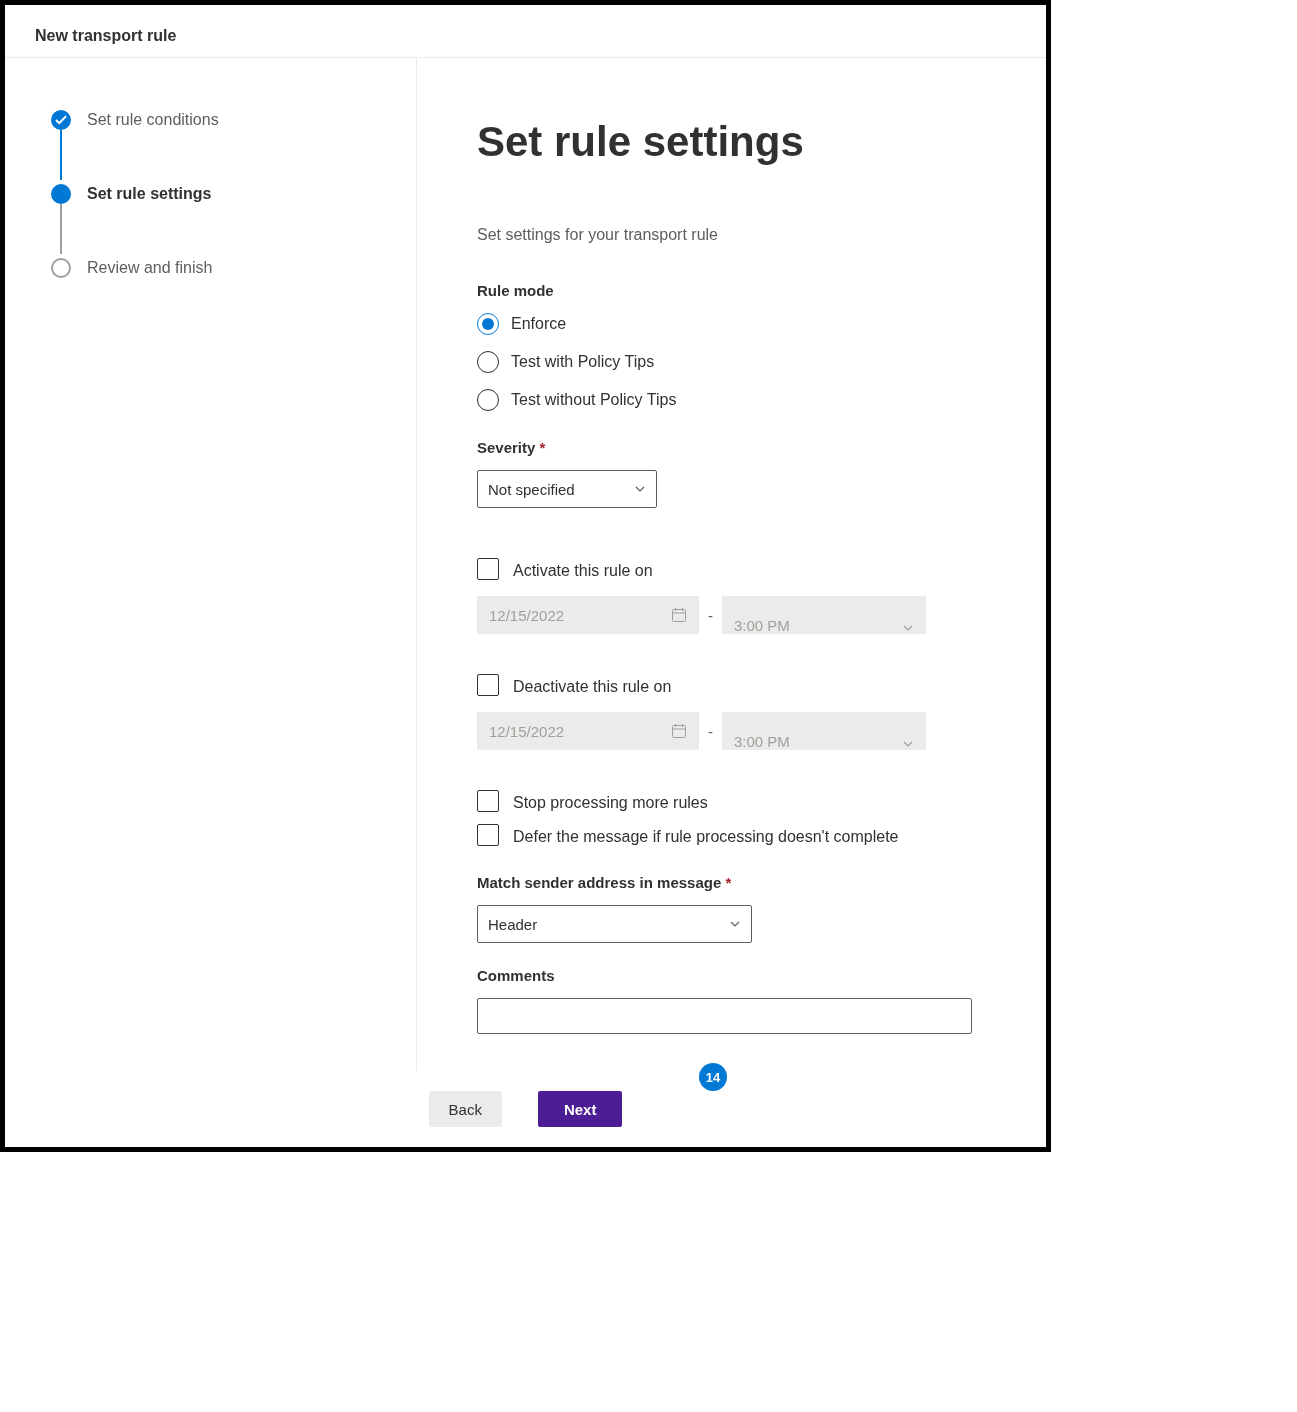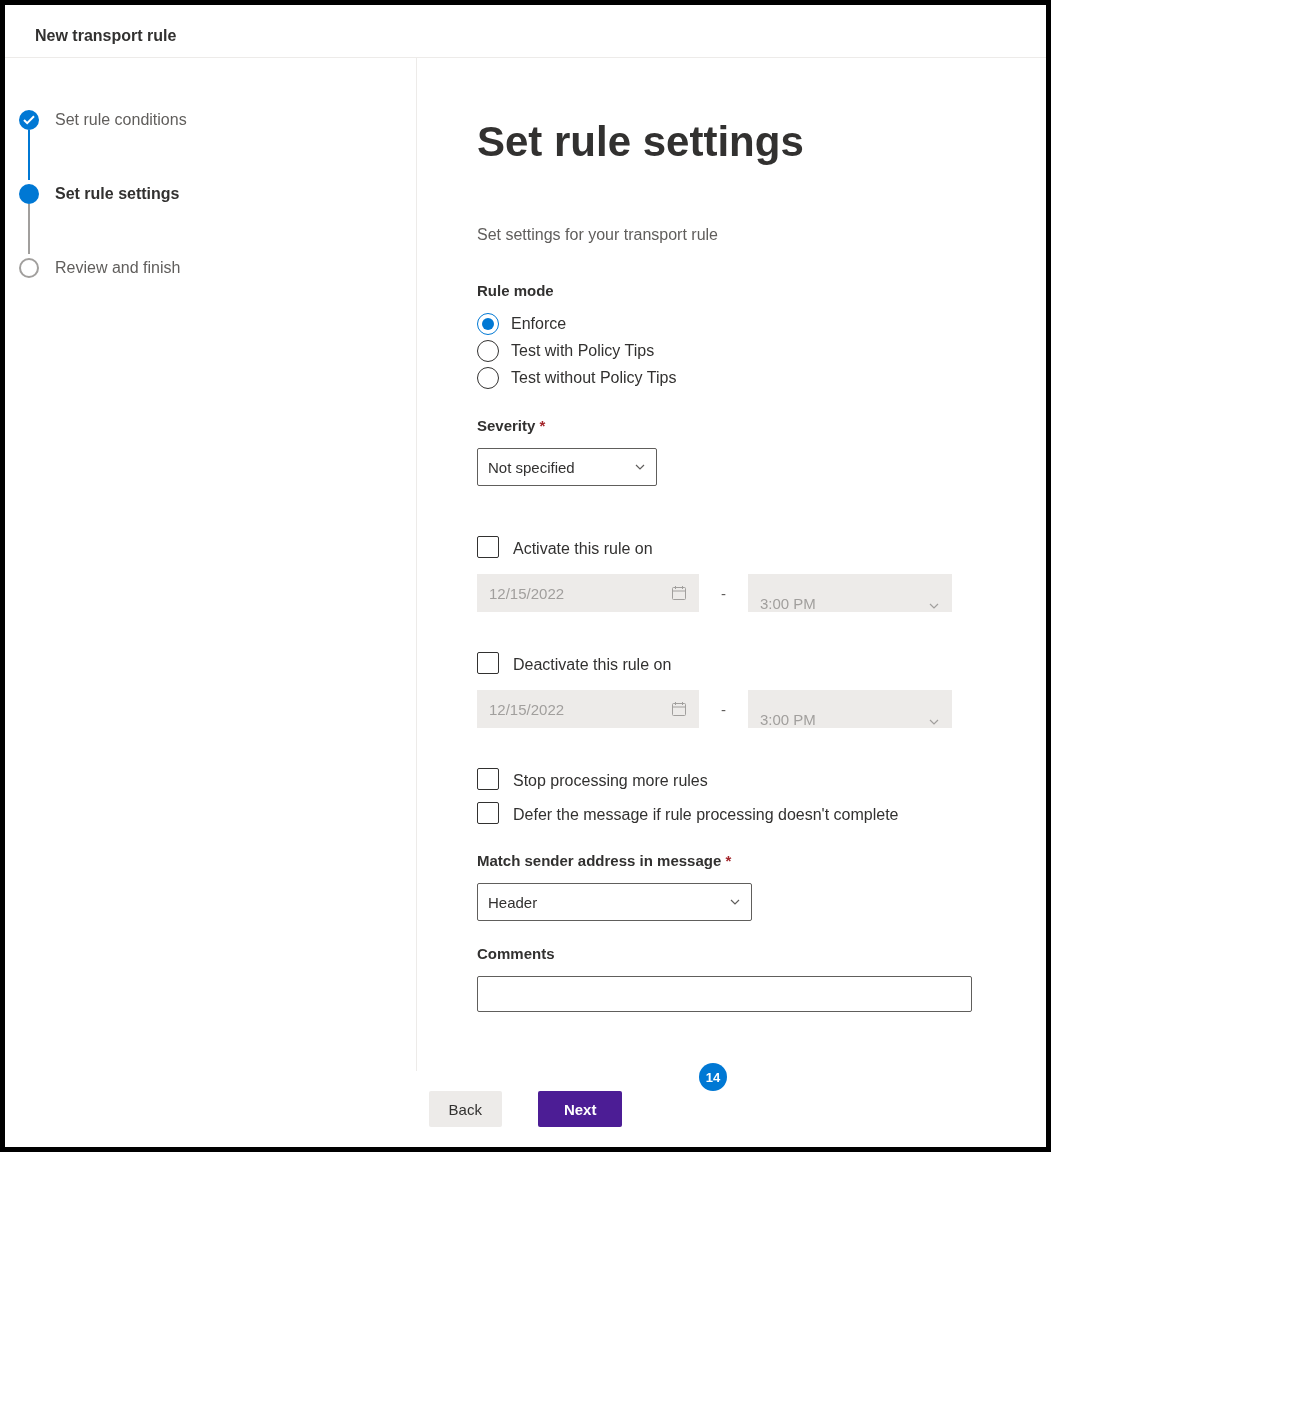--- a/index.html
+++ b/index.html
@@ -15,21 +15,21 @@
 
   .body {
     display: flex;
     height: calc(100% - 47px - 76px);
   }
 
   
   .wizard {
     width: 412px;
     border-right: 1px solid #edebe9;
-    padding: 50px 0 0 14px;
+    padding: 50px 0 0 46px;
     position: relative;
   }
   .step { display: flex; align-items: center; gap: 16px; height: 24px; position: relative; }
   .step + .step { margin-top: 50px; }
   .step-ind {
     width: 20px; height: 20px; border-radius: 50%;
     display: flex; align-items: center; justify-content: center;
     border: 2px solid #0078d4; background: #0078d4; color: #fff; font-size: 11px;
     flex-shrink: 0;
   }
@@ -49,21 +49,21 @@
     flex: 1;
     padding: 60px 60px 0 60px;
     overflow-y: auto;
   }
   .page-title { font-size: 42px; font-weight: 700; margin: 0 0 60px 0; }
   .page-desc { font-size: 16px; color: #605e5c; margin-bottom: 38px; }
 
   .section-label { font-weight: 600; font-size: 15px; margin-bottom: 14px; }
   .req { color: #a4262c; }
 
-  .radio-group { display: flex; flex-direction: column; gap: 5px; margin-bottom: 28px; }
+  .radio-group { display: flex; flex-direction: column; gap: 16px; margin-bottom: 28px; }
   .radio-item { display: flex; align-items: center; gap: 12px; cursor: pointer; }
   .radio-ind {
     width: 22px; height: 22px; border-radius: 50%;
     border: 1.5px solid #323130; display: flex; align-items: center; justify-content: center;
   }
   .radio-ind.checked { border-color: #0078d4; }
   .radio-ind.checked::after {
     content: ""; width: 12px; height: 12px; border-radius: 50%; background: #0078d4;
   }
   .radio-label { font-size: 16px; }
@@ -80,21 +80,21 @@
   .checkbox-row {
     display: flex; align-items: flex-end; gap: 14px; cursor: pointer; margin-bottom: 0;
   }
   .checkbox-box {
     width: 22px; height: 22px; border: 1.5px solid #323130; border-radius: 2px;
     background: #fff; flex-shrink: 0;
   }
   .checkbox-label { font-size: 16px; }
 
   .date-row {
-    display: flex; align-items: center; gap: 22px; margin: 16px 0 40px 0;
+    display: flex; align-items: center; gap: 9px; margin: 16px 0 40px 0;
   }
   .date-input {
     width: 222px; height: 38px; background: #edebe9; color: #a19f9d;
     display: flex; align-items: center; justify-content: space-between;
     padding: 0 12px; font-size: 15px;
   }
   .time-input {
     width: 204px; height: 38px; background: #edebe9; color: #a19f9d;
     display: flex; align-items: flex-end; justify-content: space-between;
     padding: 0 12px; font-size: 15px;

